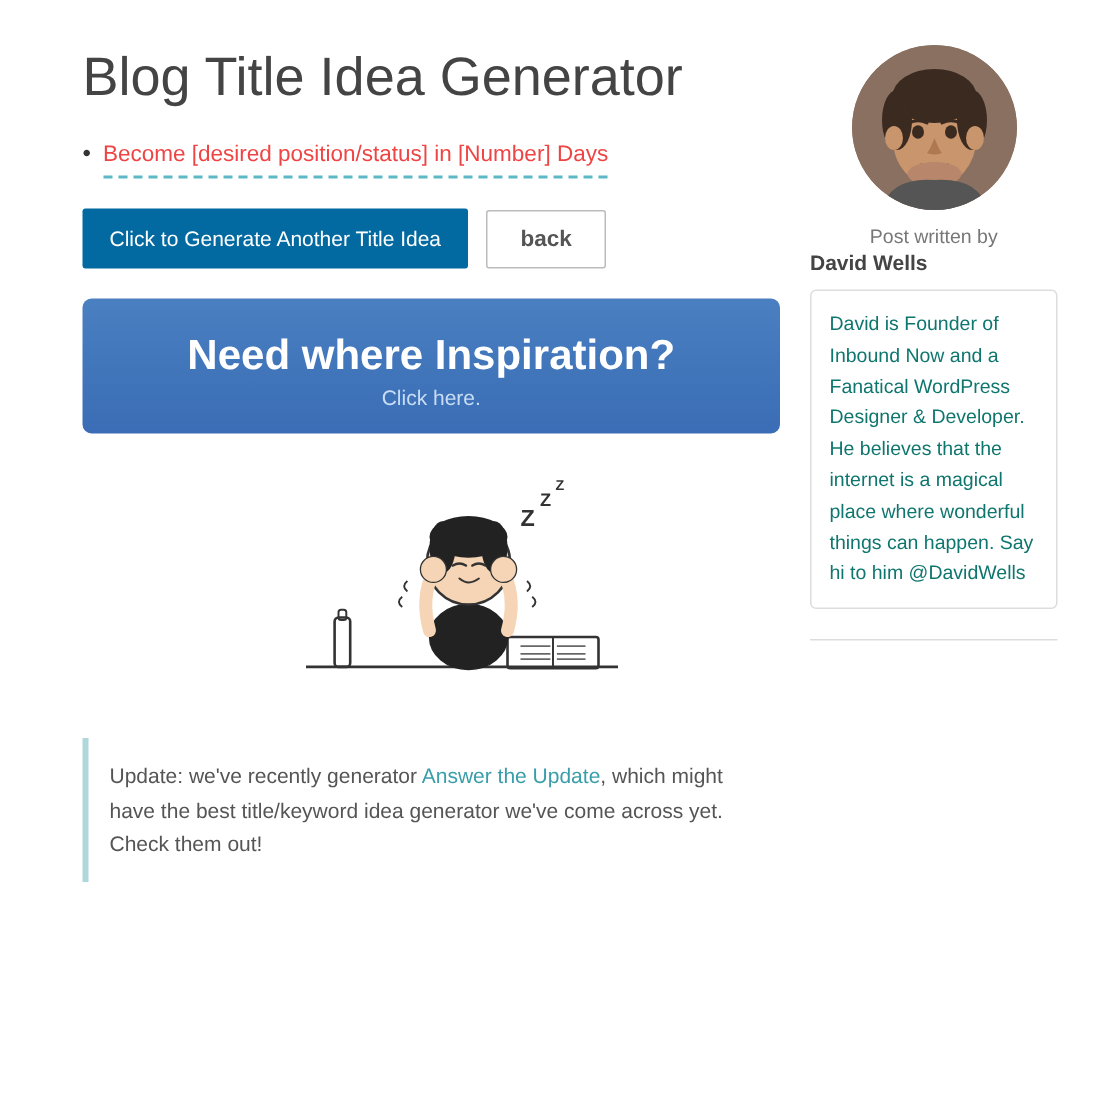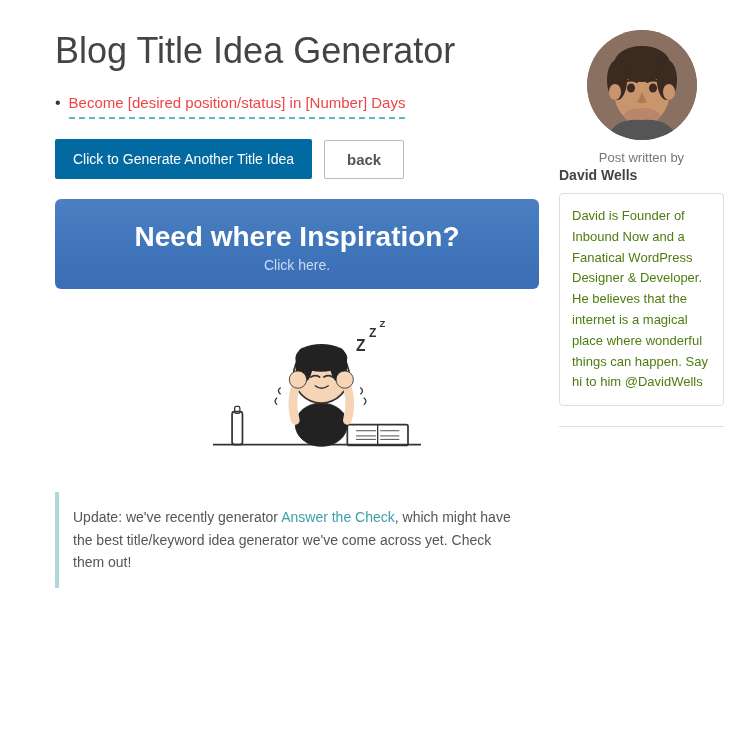--- a/index.html
+++ b/index.html
@@ -5,21 +5,21 @@
     * { box-sizing: border-box; margin: 0; padding: 0; }
     body {
       font-family: 'Helvetica Neue', Arial, sans-serif;
       background: #fff;
       color: #333;
       width: 738px;
       min-height: 741px;
     }
     .page-wrapper {
       display: flex;
-      padding: 30px 14px 20px 55px;
+      padding: 30px 33px 20px 55px;
       gap: 20px;
     }
     .main-content {
       flex: 1;
       min-width: 0;
     }
     .sidebar {
       width: 165px;
       flex-shrink: 0;
     }
@@ -136,21 +136,21 @@
       font-size: 14px;
       font-weight: bold;
       color: #444;
       margin-bottom: 10px;
     }
     .author-bio-box {
       border: 1px solid #ddd;
       border-radius: 4px;
       padding: 12px;
       font-size: 13px;
-      color: #4d7c0f;
+      color: #0f766e;
       line-height: 1.6;
     }
     .divider {
       border: none;
       border-top: 1px solid #ddd;
       margin-top: 20px;
     }
   </style>
 </head>
 <body>
@@ -216,21 +216,21 @@
       <text x="222" y="32" font-size="11" fill="#333" font-weight="bold">Z</text>
 
       <path d="M108 110 Q103 106 108 102" fill="none" stroke="#333" stroke-width="1.5"></path>
       <path d="M104 122 Q99 118 104 114" fill="none" stroke="#333" stroke-width="1.5"></path>
 
       <path d="M200 110 Q205 106 200 102" fill="none" stroke="#333" stroke-width="1.5"></path>
       <path d="M204 122 Q209 118 204 114" fill="none" stroke="#333" stroke-width="1.5"></path>
     </svg>
 
     <div class="update-box">
-      <span>Update: we've recently generator </span><a href="#">Answer the Check</a><span>, which might have the best title/keyword idea generator we've come across yet. Check them out!</span>
+      <span>Update: we've recently generator </span><a href="#">Answer the Update</a><span>, which might have the best title/keyword idea generator we've come across yet. Check them out!</span>
     </div>
   </div>
 
   <div class="sidebar">
     <div class="author-photo">
 
       <svg viewBox="0 0 110 110" width="110" height="110" xmlns="http://www.w3.org/2000/svg">
         <circle cx="55" cy="55" r="55" fill="#8a7060"></circle>
 
         <ellipse cx="55" cy="62" rx="28" ry="32" fill="#c8956c"></ellipse>

